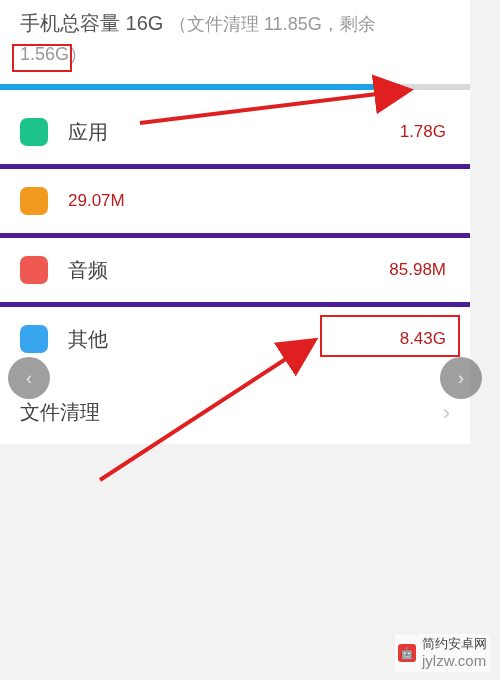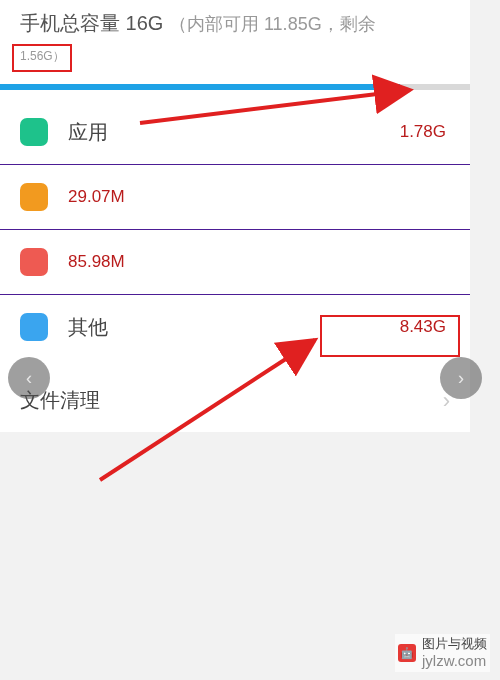--- a/index.html
+++ b/index.html
@@ -21,21 +21,21 @@
       padding: 8px 20px 12px 20px;
       position: relative;
     }
     .title-line {
       font-size: 20px;
       color: #555;
       line-height: 1.5;
     }
     .title-capacity { color: #555; }
     .title-detail { color: #999; font-size: 18px; }
-    .title-remaining { color: #999; font-size: 12px; }
+    .title-remaining { color: #999; font-size: 18px; }
     .progress {
       height: 6px;
       background: #d9d9d9;
       position: relative;
       margin-top: 4px;
     }
     .progress-fill {
       position: absolute;
       height: 100%;
       background: #1ea2e6;
@@ -43,21 +43,21 @@
       top: 0;
     }
     .list {
       background: #fff;
       margin-top: 10px;
     }
     .row {
       display: flex;
       align-items: center;
       padding: 18px 20px;
-      border-bottom: 1px solid #4c1d95;
+      border-bottom: 5px solid #4c1d95;
       position: relative;
     }
     .row:last-child { border-bottom: none; }
     .swatch {
       width: 28px;
       height: 28px;
       border-radius: 7px;
       margin-right: 20px;
       flex-shrink: 0;
     }
@@ -141,40 +141,41 @@
     .wm-text { line-height: 1.2; }
     .wm-site { color: #888; font-size: 15px; }
   </style>
 </head>
 <body>
 
 <div class="phone-panel">
   <div class="header">
     <div class="title-line">
       <span class="title-capacity"><span>手机总容量</span> <span>16G</span></span>
-      <span class="title-detail">（内部可用 11.85G，剩余</span><br>
+      <span class="title-detail">（文件清理 11.85G，剩余</span><br>
       <span class="title-remaining">1.56G）</span>
     </div>
   </div>
   <div class="progress">
     <div class="progress-fill" style="width:85%"></div>
   </div>
 
   <div class="list">
     <div class="row">
       <div class="swatch" style="background:#1ec28b"></div>
       <div class="label">应用</div>
       <div class="value">1.78G</div>
     </div>
     <div class="row">
       <div class="swatch" style="background:#f29a1f"></div>
       <div class="value">29.07M</div>
     </div>
     <div class="row">
       <div class="swatch" style="background:#ee5a52"></div>
+      <div class="label">音频</div>
       <div class="value">85.98M</div>
     </div>
     <div class="row">
       <div class="swatch" style="background:#3aa5ef"></div>
       <div class="label">其他</div>
       <div class="value">8.43G</div>
     </div>
   </div>
 
   <div class="cleanup">
@@ -210,16 +211,16 @@
 <div class="gallery-nav left">
   <span>‹</span>
 </div>
 <div class="gallery-nav right">
   <span>›</span>
 </div>
 
 <div class="watermark">
   <div class="wm-logo">🤖</div>
   <div class="wm-text">
-    <div>图片与视频</div>
+    <div>简约安卓网</div>
     <div class="wm-site">jylzw.com</div>
   </div>
 </div>
 
 </body></html>

